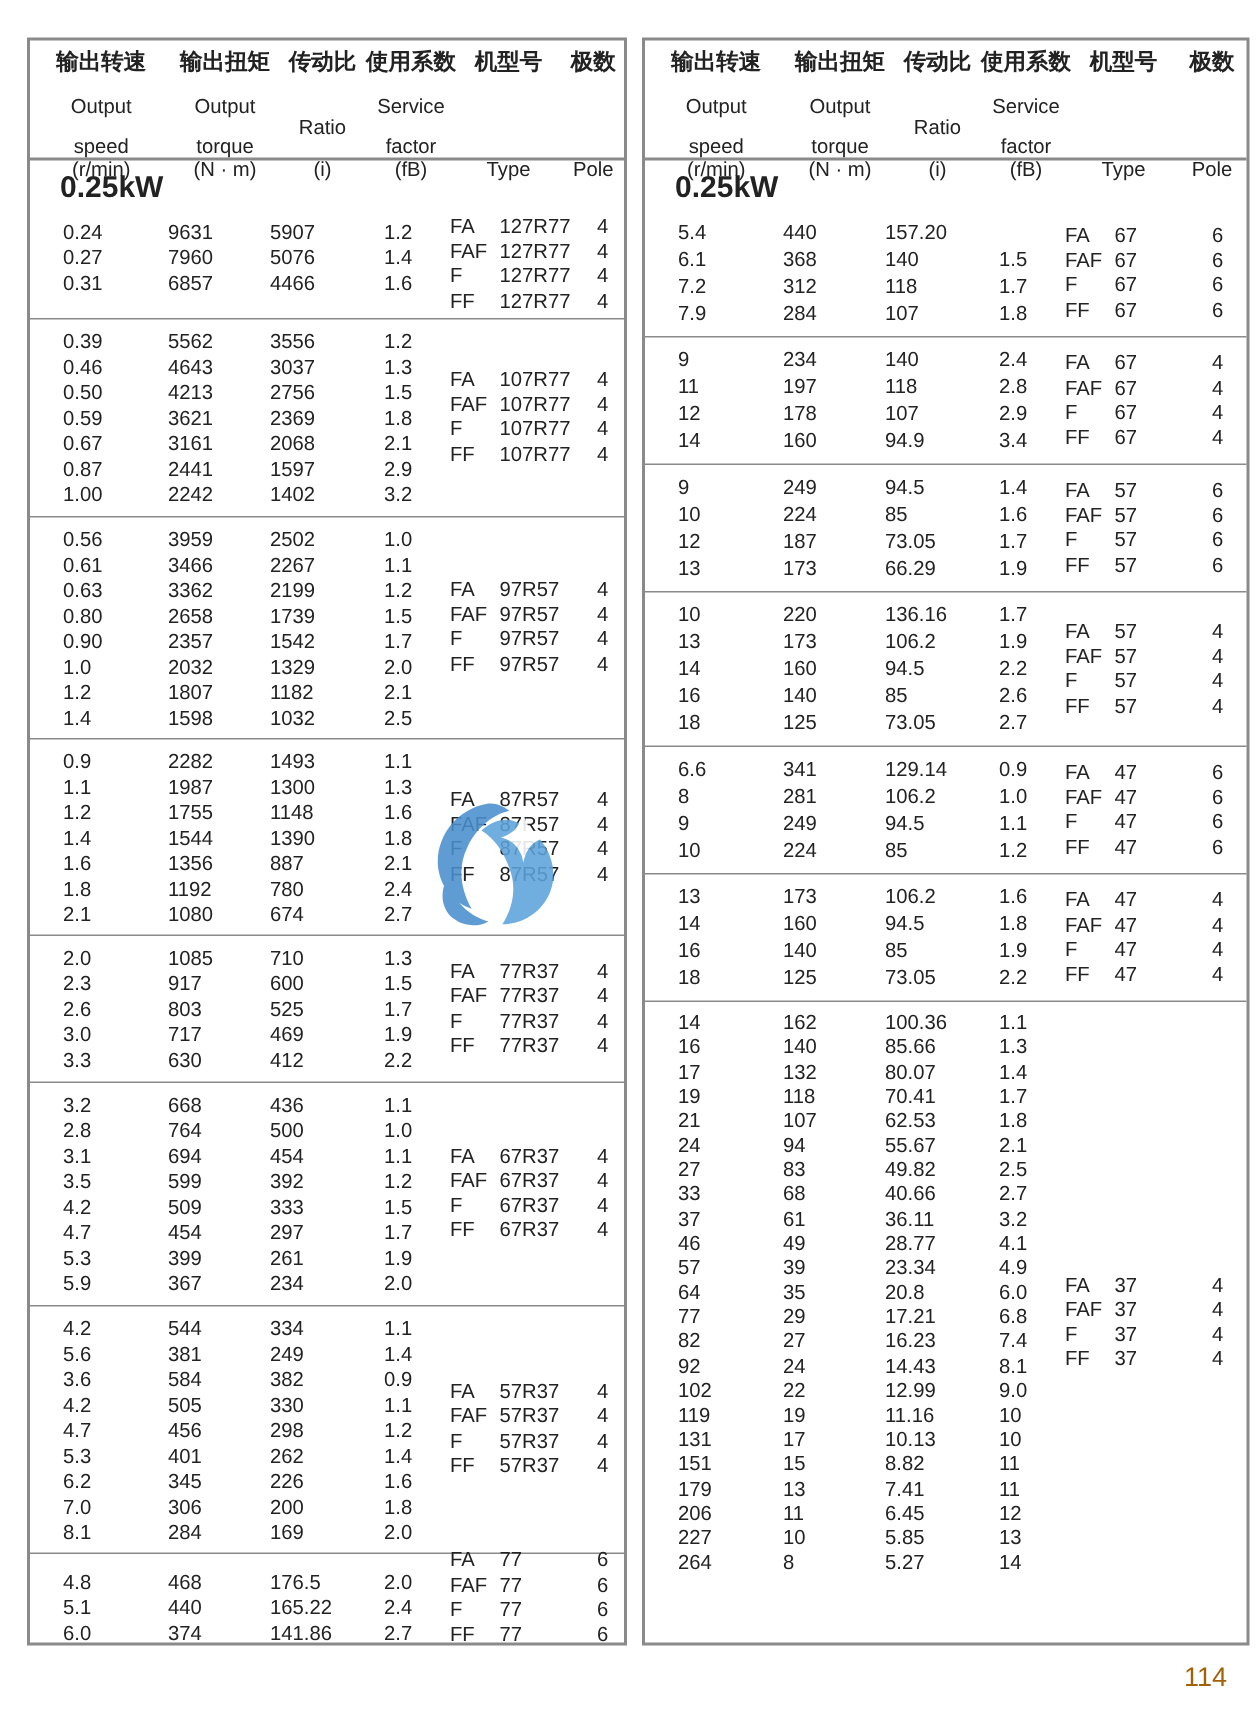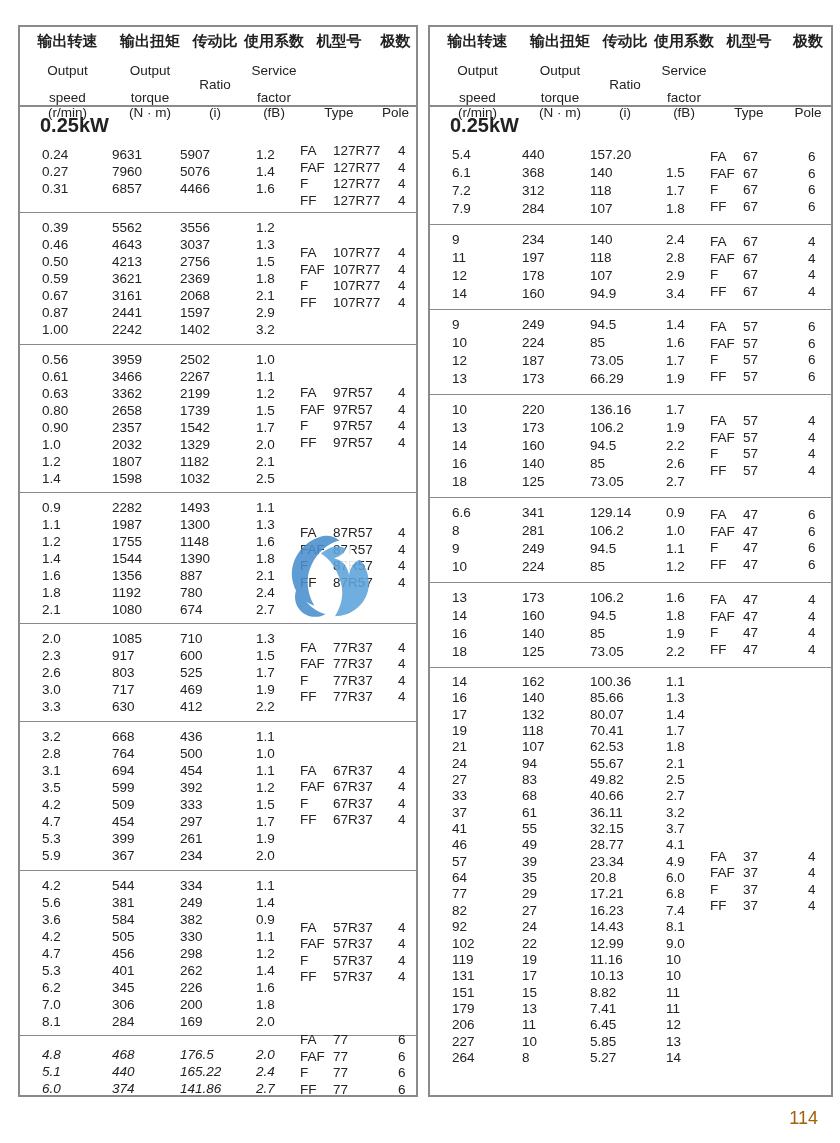--- a/index.html
+++ b/index.html
@@ -20,21 +20,21 @@
   .hcell{display:flex;flex-direction:column;align-items:center;justify-content:space-between;min-width:0;}
   .hzh{font-weight:bold;font-size:15px;white-space:nowrap;}
   .hmid{flex:1;display:flex;flex-direction:column;justify-content:center;align-items:center;}
   .hen{font-size:13.5px;line-height:15px;margin-top:12px;}
   .hunit{font-size:13.5px;line-height:16px;white-space:nowrap;}
   .power{font-size:20px;font-weight:bold;padding:7px 0 3px 20px;flex:0 0 auto;}
   .section{position:relative;border-top:1.5px solid #8a8a8a;padding:6px 0;min-height:60px;box-sizing:border-box;}
   .section.nb{border-top:none;min-height:72px;}
   .section:last-child{flex:1;}
   .rows{position:relative;}
-  #left-table .section:last-child .rows{padding-top:4px;font-style:italic;}
+  #left-table .section:last-child .rows{padding-top:4px;}
   .drow{display:grid;grid-template-columns:70px 68px 76px 60px;padding-left:22px;line-height:17px;font-size:13.5px;}
   #right-table .drow{line-height:18px;}
   #right-table .section:last-child .drow{line-height:16.35px;}
   .dc{white-space:nowrap;}
   .types{position:absolute;left:280px;width:116px;top:50%;transform:translateY(-50%);}
   .tline{display:grid;grid-template-columns:33px 65px 18px;line-height:16.5px;font-size:13.5px;white-space:nowrap;}
   .watermark{position:absolute;left:286px;top:528px;display:flex;align-items:flex-start;pointer-events:none;z-index:5;}
   .wm-logo{flex:0 0 auto;margin-top:6px;opacity:0.88;}
   .wm-text{margin-left:2px;}
   .wm-cn{font-size:47px;font-weight:bold;color:rgba(133,133,133,0.78);letter-spacing:2px;line-height:1.05;white-space:nowrap;}
@@ -1001,26 +1001,20 @@
             <span class="dc">40.66</span>
             <span class="dc">2.7</span>
           </div>
           <div class="drow">
             <span class="dc">37</span>
             <span class="dc">61</span>
             <span class="dc">36.11</span>
             <span class="dc">3.2</span>
           </div>
           <div class="drow">
-            <span class="dc">41</span>
-            <span class="dc">55</span>
-            <span class="dc">32.15</span>
-            <span class="dc">3.7</span>
-          </div>
-          <div class="drow">
             <span class="dc">46</span>
             <span class="dc">49</span>
             <span class="dc">28.77</span>
             <span class="dc">4.1</span>
           </div>
           <div class="drow">
             <span class="dc">57</span>
             <span class="dc">39</span>
             <span class="dc">23.34</span>
             <span class="dc">4.9</span>

